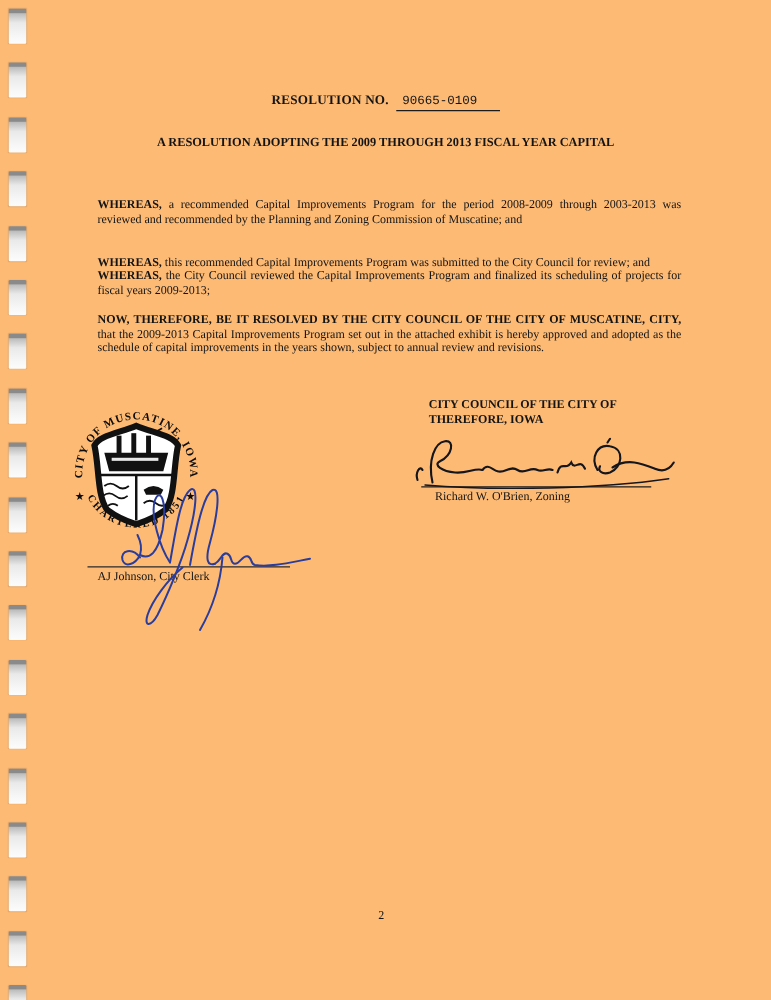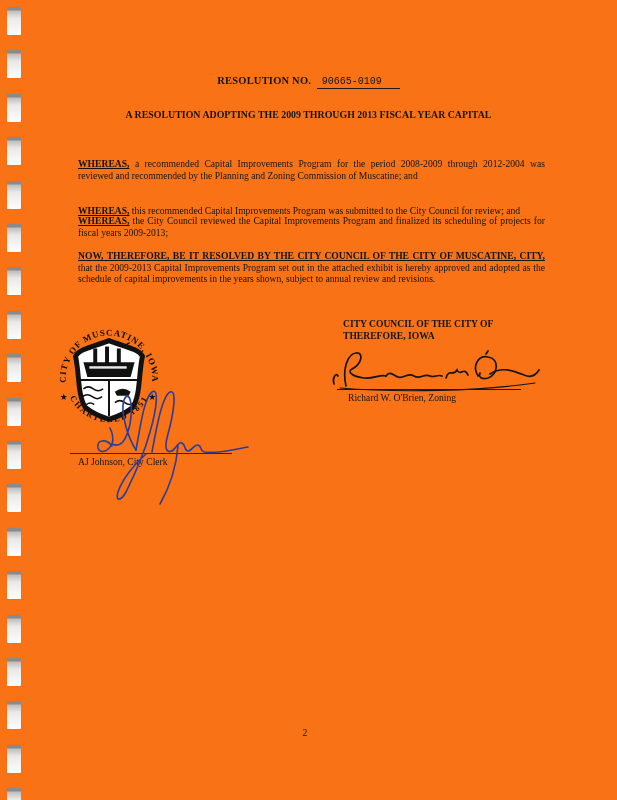--- a/index.html
+++ b/index.html
@@ -1,30 +1,30 @@
 <!DOCTYPE html>
 <html><head>
 <meta charset="utf-8">
 <style>
   html,body{margin:0;padding:0;background:#fff;}
-  #page{position:relative;width:617px;height:800px;background:#f97316;overflow:hidden;
+  #page{position:relative;width:617px;height:800px;background:#fdba74;overflow:hidden;
         font-family:"Liberation Serif", serif;color:#141414;}
   
   .bind-mark{position:absolute;left:7px;width:14px;height:28px;border-radius:1px;
              background:linear-gradient(180deg,#8a8a8a 0 3px,#bdbdbd 4px,#e9e9e9 40%,#f7f7f7 80%,#fcfcfc);
              box-shadow:0 0 1px rgba(0,0,0,.15);}
   .title-row{position:absolute;left:0;top:75px;width:617px;text-align:center;font-size:10.5px;}
   .title-label{font-weight:bold;letter-spacing:.2px;}
   .title-number{font-family:"Liberation Mono", monospace;font-size:10px;
                 border-bottom:1.2px solid #1c1c1c;padding:0 18px 1px 5px;margin-left:3px;}
   .heading{position:absolute;left:0;top:109px;width:617px;text-align:center;
            font-weight:bold;font-size:9.9px;line-height:12px;}
   .body-par{position:absolute;left:78px;width:467px;font-size:9.6px;line-height:11.5px;
             text-align:justify;margin:0;}
-  .b{font-weight:bold;text-decoration:underline;}
+  .b{font-weight:bold;}
   #par-0{top:158px;} #par-1{top:193px;margin-top:12px;} #par-2{top:215px;} #par-3{top:250px;}
   .adopt-line{position:absolute;left:78px;top:295px;width:480px;font-size:9.6px;white-space:nowrap;}
   .fill-in{display:inline-block;border-bottom:1px solid #1c1c1c;text-align:center;
            vertical-align:bottom;line-height:11px;}
   .fill-day{width:44px;}
   .fill-month{width:100px;text-align:left;padding-left:8px;}
   .council-block{position:absolute;left:343px;top:318px;font-weight:bold;font-size:9.6px;line-height:11.5px;}
   .sig-svg{position:absolute;}
   #mayor-sig{left:330px;top:350px;z-index:3;}
   #mayor-line{position:absolute;left:337px;top:389px;width:184px;height:0;
@@ -67,21 +67,21 @@
 
   <div class="title-row">
     <span class="title-label">RESOLUTION NO.</span>
     <span class="title-number">90665-0109</span>
   </div>
 
   <div class="heading">
     <div>A RESOLUTION ADOPTING THE 2009 THROUGH 2013 FISCAL YEAR CAPITAL</div>
   </div>
 
-  <p class="body-par" id="par-0"><span class="b">WHEREAS,</span><span> a recommended Capital Improvements Program for the period 2008-2009 through 2012-2004 was reviewed and recommended by the Planning and Zoning Commission of Muscatine; and</span></p>
+  <p class="body-par" id="par-0"><span class="b">WHEREAS,</span><span> a recommended Capital Improvements Program for the period 2008-2009 through 2003-2013 was reviewed and recommended by the Planning and Zoning Commission of Muscatine; and</span></p>
 
   <p class="body-par" id="par-1"><span class="b">WHEREAS,</span><span> this recommended Capital Improvements Program was submitted to the City Council for review; and</span></p>
 
   <p class="body-par" id="par-2"><span class="b">WHEREAS,</span><span> the City Council reviewed the Capital Improvements Program and finalized its scheduling of projects for fiscal years 2009-2013;</span></p>
 
   <p class="body-par" id="par-3"><span class="b">NOW, THEREFORE, BE IT RESOLVED BY THE CITY COUNCIL OF THE CITY OF MUSCATINE, CITY,</span><span> that the 2009-2013 Capital Improvements Program set out in the attached exhibit is hereby approved and adopted as the schedule of capital improvements in the years shown, subject to annual review and revisions.</span></p>
 
 
   <div class="council-block">
     <div>CITY COUNCIL OF THE CITY OF</div>

